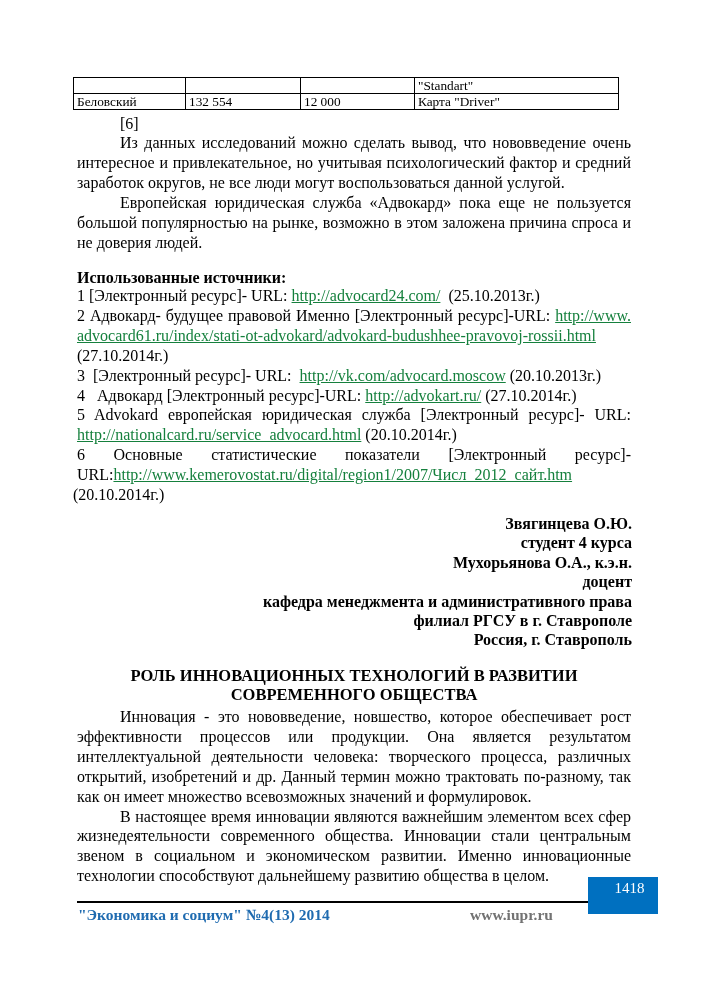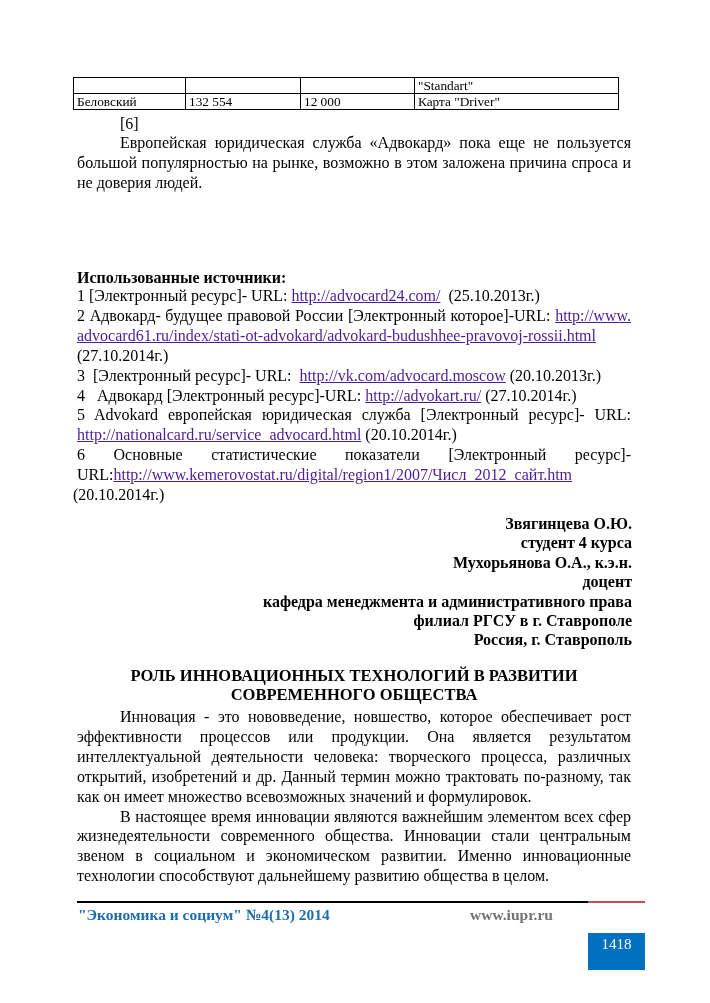--- a/index.html
+++ b/index.html
@@ -28,21 +28,21 @@
   }
   .para { margin: 0; text-indent: 43px; text-align: justify; }
   .ref6 { position: absolute; left: 120px; top: 114px; font-size: 16px; line-height: 20px; }
 
   .h-sources {
     position: absolute; left: 77px; width: 554px; top: 268px;
     text-align: left; font-weight: bold; font-size: 16px; line-height: 19px;
   }
   .refs { top: 286px; }
   .ref-item { margin: 0; text-align: justify; }
-  a.link { color: #4c1d95; text-decoration: underline; }
+  a.link { color: #15803d; text-decoration: underline; }
 
   .author-block {
     position: absolute; right: 78px; top: 514px; text-align: right;
     font-weight: bold; font-size: 16px; line-height: 19.4px;
     width: 560px;
   }
   .author-block div { white-space: nowrap; }
 
   .title {
     position: absolute; left: 77px; width: 554px; top: 667px;
@@ -58,22 +58,22 @@
   }
   .footer-journal {
     position: absolute; left: 78px; top: 905px; font-weight: bold; font-size: 15.5px;
     line-height: 20px; white-space: nowrap;
   }
   .footer-site {
     position: absolute; left: 470px; top: 905px; font-weight: bold; font-size: 15.5px;
     line-height: 20px; white-space: nowrap;
   }
   .page-box {
-    position: absolute; left: 588px; top: 933px; width: 57px; height: 37px;
-    background: #0070c0; color: #fff; font-size: 15px; text-align: center; line-height: 22px;
+    position: absolute; left: 588px; top: 877px; width: 57px; height: 37px;
+    background: #0070c0; color: #fff; font-size: 15px; text-align: center; line-height: 22px; padding-left: 13px;
   }
 </style>
 </head>
 <body>
 
 <div class="page">
 
   <table class="data-table">
     <tbody>
         <tr>
@@ -87,31 +87,32 @@
       <td class="c2">132 554</td>
       <td class="c3">12 000</td>
       <td>Карта "Driver"</td>
     </tr>
   </tbody>
     </table>
 
   <div class="ref6">[6]</div>
 
   <div class="body-text" style="top:133px;">
+    <p class="para">Из данных исследований можно сделать вывод, что нововведение очень интересное и привлекательное, но учитывая психологический фактор и средний заработок округов, не все люди могут воспользоваться данной услугой.</p>
     <p class="para">Европейская юридическая служба «Адвокард» пока еще не пользуется большой популярностью на рынке, возможно в этом заложена причина спроса и не доверия людей.</p>
   </div>
 
   <div class="h-sources">Использованные источники:</div>
 
   <div class="body-text refs">
     <p class="ref-item">
       <span>1</span><span style="white-space:pre;"> [Электронный ресурс]- URL: </span><a class="link">http://advocard24.com/</a><span style="white-space:pre;">  (25.10.2013г.)</span>
     </p>
     <p class="ref-item" style="text-align-last:left;">
-      <span>2</span> <span>Адвокард- будущее правовой России [Электронный которое]-URL: </span><a class="link" style="word-break:break-all;">http://www.advocard61.ru/index/stati-ot-advokard/advokard-budushhee-pravovoj-rossii.html</a><span> (27.10.2014г.)</span>
+      <span>2</span> <span>Адвокард- будущее правовой Именно [Электронный ресурс]-URL: </span><a class="link" style="word-break:break-all;">http://www.advocard61.ru/index/stati-ot-advokard/advokard-budushhee-pravovoj-rossii.html</a><span> (27.10.2014г.)</span>
     </p>
     <p class="ref-item">
       <span>3</span><span style="white-space:pre;">  [Электронный ресурс]- URL:  </span><a class="link">http://vk.com/advocard.moscow</a><span> (20.10.2013г.)</span>
     </p>
     <p class="ref-item">
       <span>4</span><span style="white-space:pre;padding-left:8px;"> Адвокард [Электронный ресурс]-URL: </span><a class="link">http://advokart.ru/</a><span> (27.10.2014г.)</span>
     </p>
     <p class="ref-item">
       <span>5</span><span> Advokard европейская юридическая служба [Электронный ресурс]- URL: </span><a class="link">http://nationalcard.ru/service_advocard.html</a><span> (20.10.2014г.)</span>
     </p>

